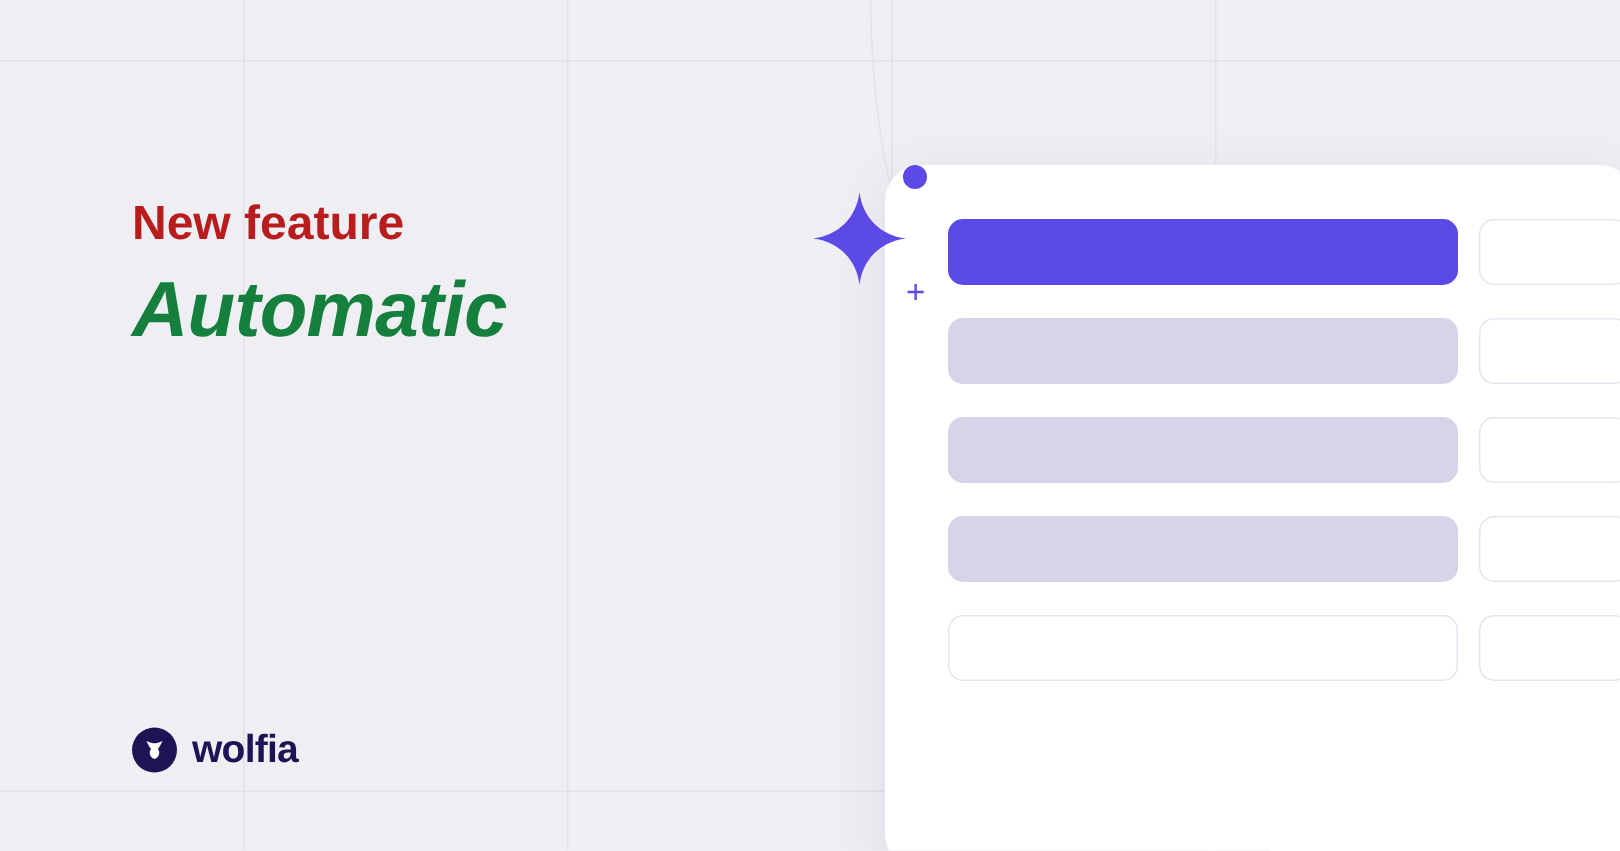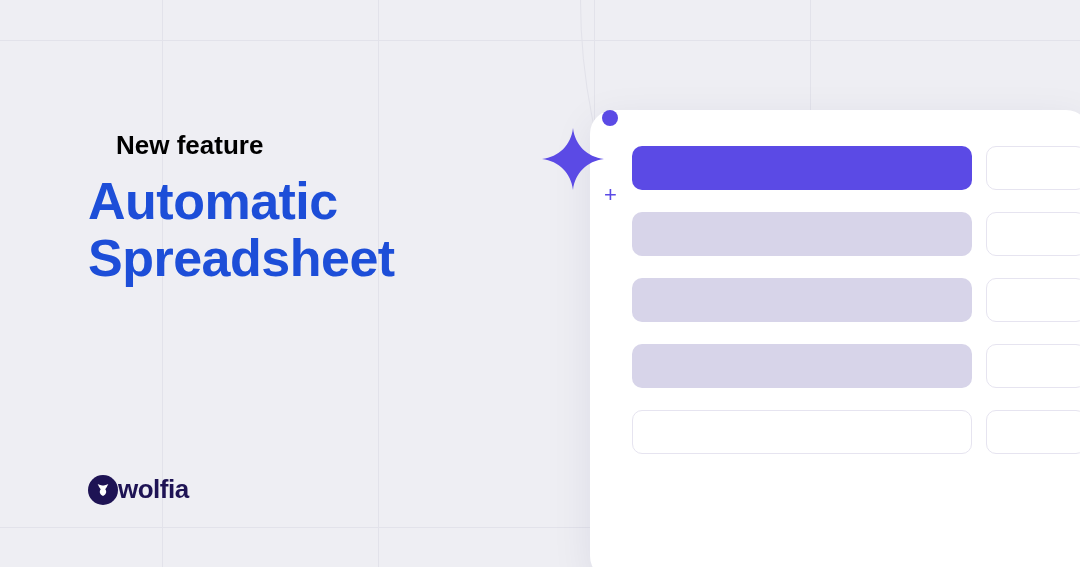--- a/index.html
+++ b/index.html
@@ -33,39 +33,40 @@
       border-radius: 50%;
       right: -700px;
       top: -600px;
     }
     .content {
       position: absolute;
       left: 88px;
       top: 130px;
     }
     .eyebrow {
-      color: #000000;
-      font-size: 26px;
+      color: #b91c1c;
+      font-size: 32px;
       font-weight: 600;
       margin-bottom: 12px;
-      margin-left: 28px;
     }
     .headline {
-      color: #1d4ed8;
+      color: #15803d;
       font-size: 52px;
       font-weight: 700;
       line-height: 1.1;
       letter-spacing: -0.5px;
+      font-style: italic;
     }
     .brand {
       position: absolute;
       left: 88px;
-      bottom: 62px;
+      bottom: 52px;
       display: flex;
       align-items: center;
+      gap: 10px;
     }
     .brand-logo {
       width: 30px;
       height: 30px;
       border-radius: 50%;
       background: #1e1354;
       display: flex;
       align-items: center;
       justify-content: center;
     }
@@ -142,21 +143,20 @@
 <div class="grid-line-v" style="left:594px"></div>
 <div class="grid-line-v" style="left:810px"></div>
 <div class="grid-line-h" style="top:40px"></div>
 <div class="grid-line-h" style="top:527px"></div>
 <div class="arc"></div>
 
 <div class="content">
   <div class="eyebrow">New feature</div>
   <div class="headline">
     <div>Automatic</div>
-    <div>Spreadsheet</div>
   </div>
 </div>
 
 <div class="brand">
   <div class="brand-logo">
     <svg width="18" height="18" viewBox="0 0 24 24" fill="none">
       <path d="M5 4 C5 4 7 9 9 11 C7 13 7 18 12 20 C17 18 17 13 15 11 C17 9 19 4 19 4 C19 4 15 6 12 6 C9 6 5 4 5 4 Z" fill="#ffffff"></path>
     </svg>
   </div>
   <div class="brand-name">wolfia</div>

